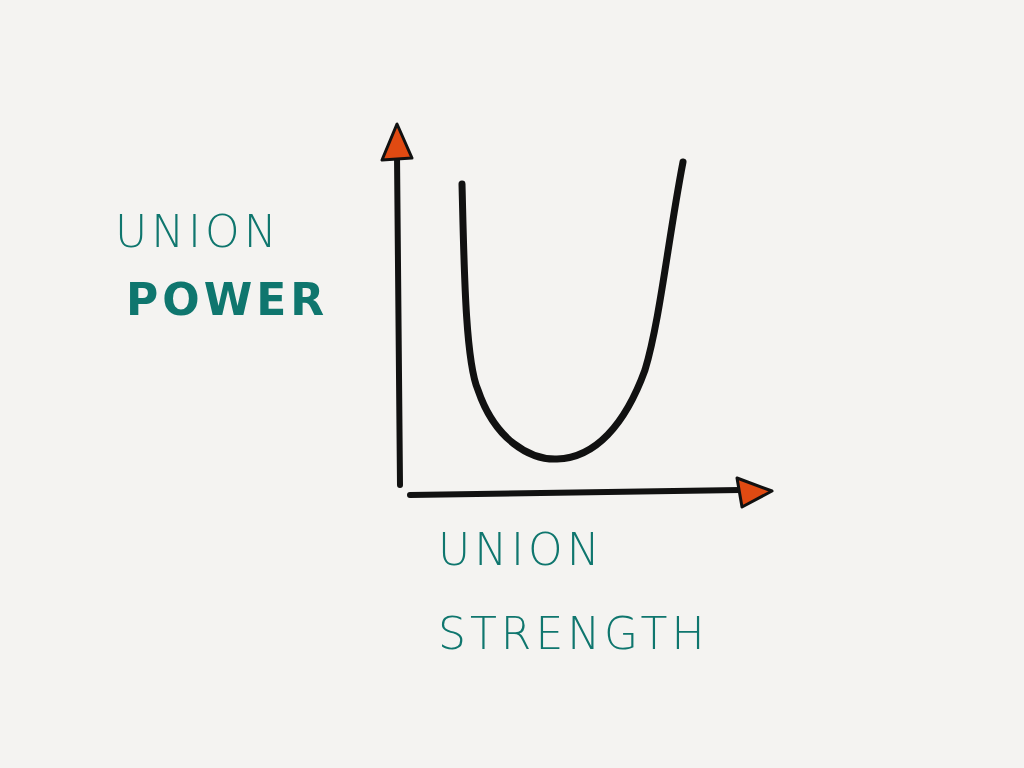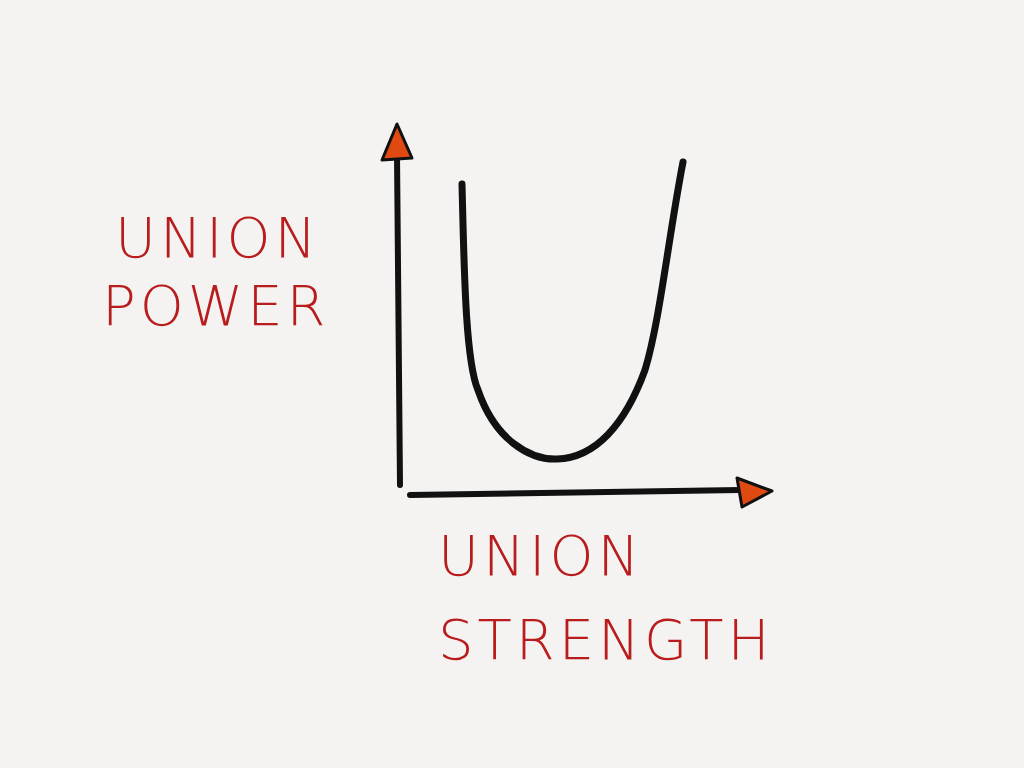--- a/index.html
+++ b/index.html
@@ -1,24 +1,24 @@
 <!DOCTYPE html>
 <html><head>
 <meta charset="utf-8">
 <style>
   html,body{margin:0;padding:0;}
   body{width:1024px;height:768px;background:#f4f3f1;overflow:hidden;position:relative;font-family:"DejaVu Sans",sans-serif;}
-  .label{position:absolute;color:#b91c1c;font-weight:300;letter-spacing:4px;text-transform:uppercase;font-size:56px;line-height:1;}
+  .label{position:absolute;color:#0f766e;font-weight:300;letter-spacing:4px;text-transform:uppercase;font-size:44px;line-height:1;}
   svg{position:absolute;left:0;top:0;}
 </style>
 </head>
 <body>
 
 <div class="label" style="left:115px;top:210px;">UNION</div>
-<div class="label" style="left:102px;top:278px;">POWER</div>
+<div class="label" style="left:126px;top:278px;font-weight:bold;">POWER</div>
 <div class="label" style="left:438px;top:528px;">UNION</div>
 <div class="label" style="left:438px;top:596px;margin-top:16px;">STRENGTH</div>
 
 <svg width="1024" height="768">
 
   <path d="M397 155 L400 485" stroke="#111" stroke-width="6" stroke-linecap="round" fill="none"></path>
 
   <path d="M397 124 L382 160 L412 158 Z" fill="#e04a12" stroke="#111" stroke-width="3" stroke-linejoin="round"></path>
 
   <path d="M410 495 L740 490" stroke="#111" stroke-width="6" stroke-linecap="round" fill="none"></path>

